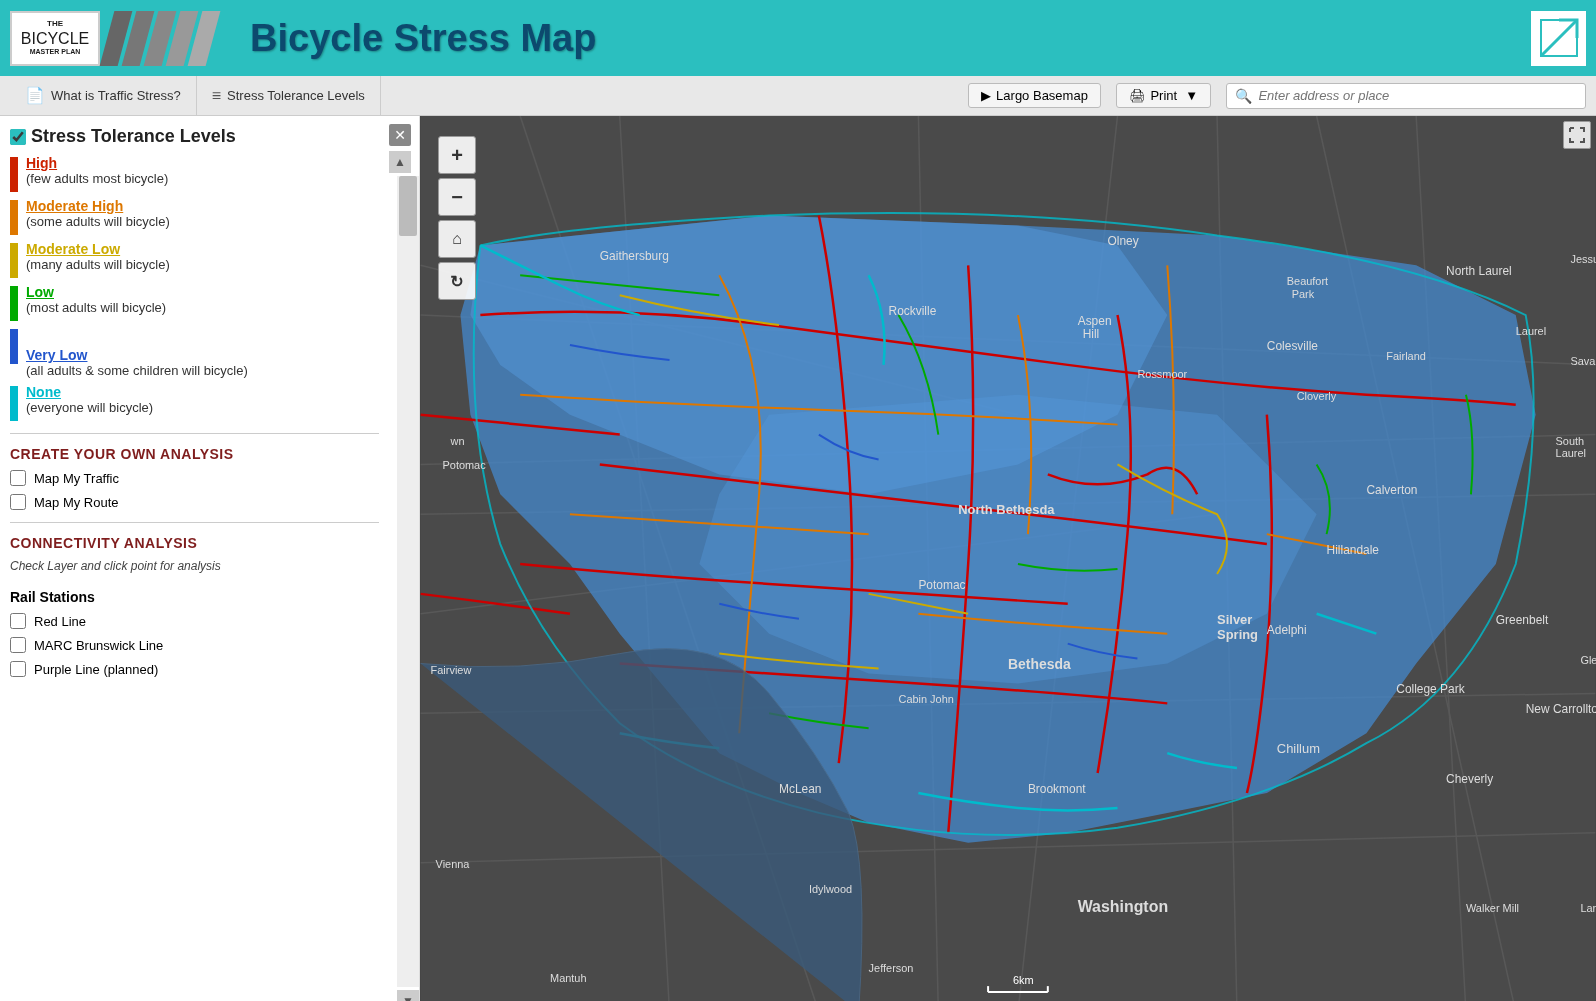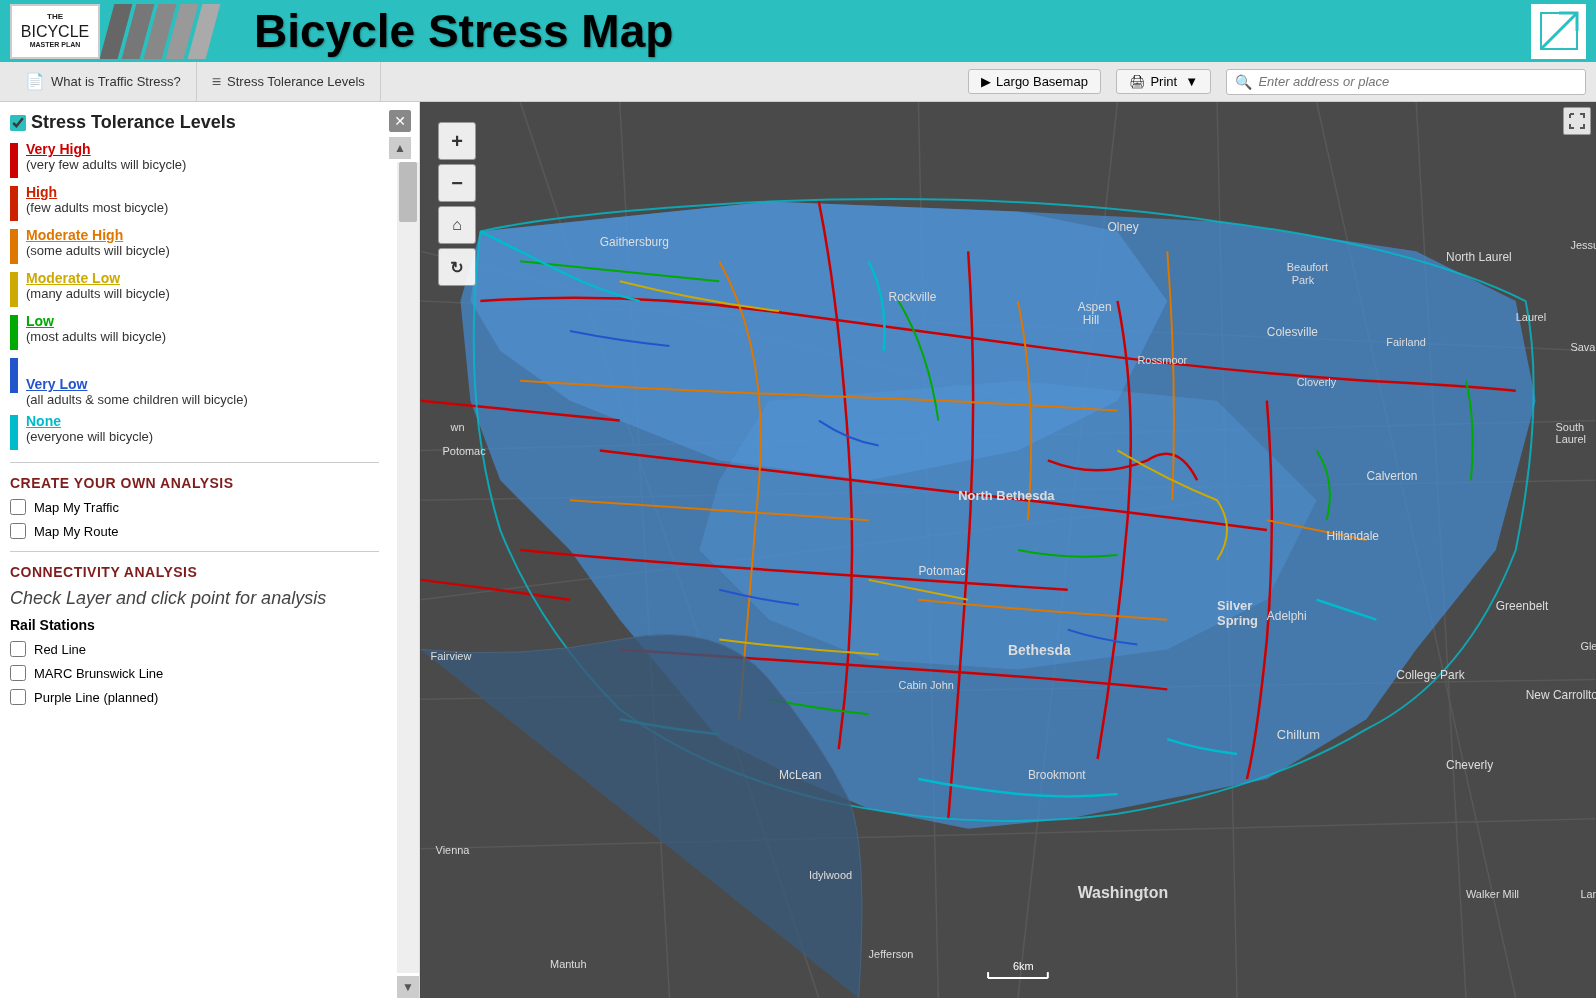--- a/index.html
+++ b/index.html
@@ -3,23 +3,22 @@
   <meta charset="utf-8">
   <style>
     * { margin: 0; padding: 0; box-sizing: border-box; }
     body { font-family: Arial, sans-serif; width: 1596px; height: 1001px; overflow: hidden; }
 
     
     #header {
       display: flex;
       align-items: center;
       background: #2bbfbf;
-      height: 62px;
+      height: 76px;
       padding: 12px 10px;
-      gap: 24px;
     }
     #logo-area {
       display: flex;
       align-items: center;
       min-width: 220px;
     }
     #logo-box {
       background: white;
       width: 90px;
       height: 55px;
@@ -45,23 +44,24 @@
       background: #555;
       margin: 0 2px;
       transform: skewX(-15deg);
     }
     .stripe:nth-child(1) { background: #666; }
     .stripe:nth-child(2) { background: #777; }
     .stripe:nth-child(3) { background: #888; }
     .stripe:nth-child(4) { background: #999; }
     .stripe:nth-child(5) { background: #aaa; }
     #title-text {
-      color: #000000;
-      font-size: 46px;
+      color: #0c4a6e;
+      font-size: 38px;
       font-weight: bold;
+      margin-left: 20px;
       flex: 1;
       text-shadow: 1px 1px 2px rgba(0,0,0,0.3);
     }
     #header-icon {
       width: 55px;
       height: 55px;
       background: white;
       display: flex;
       align-items: center;
       justify-content: center;
@@ -290,24 +290,24 @@
       margin: 8px 0;
       gap: 8px;
       font-size: 13px;
     }
     .analysis-checkbox {
       width: 16px;
       height: 16px;
       flex-shrink: 0;
     }
     .conn-desc {
-      font-size: 18px;
+      font-size: 12px;
       font-style: italic;
       color: #444;
-      margin-bottom: 8px;
+      margin-bottom: 16px;
     }
     .rail-title {
       font-size: 14px;
       font-weight: bold;
       margin-bottom: 6px;
     }
 
     
     #map-area {
       flex: 1;
@@ -422,27 +422,20 @@
     </div>
     <button id="scroll-down">▼</button>
 
     <div class="sidebar-content">
 
       <div class="legend-title">
         <input type="checkbox" class="legend-checkbox" checked="" style="">
         <span>Stress Tolerance Levels</span>
       </div>
 
-      <div class="legend-item">
-        <div class="legend-bar bar-vh"></div>
-        <div class="legend-text">
-          <div class="legend-level level-very-high">Very High</div>
-          <div class="legend-desc">(very few adults will bicycle)</div>
-        </div>
-      </div>
       <div class="legend-item">
         <div class="legend-bar bar-h"></div>
         <div class="legend-text">
           <div class="legend-level level-high">High</div>
           <div class="legend-desc">(few adults most bicycle)</div>
         </div>
       </div>
       <div class="legend-item">
         <div class="legend-bar bar-mh"></div>
         <div class="legend-text">

